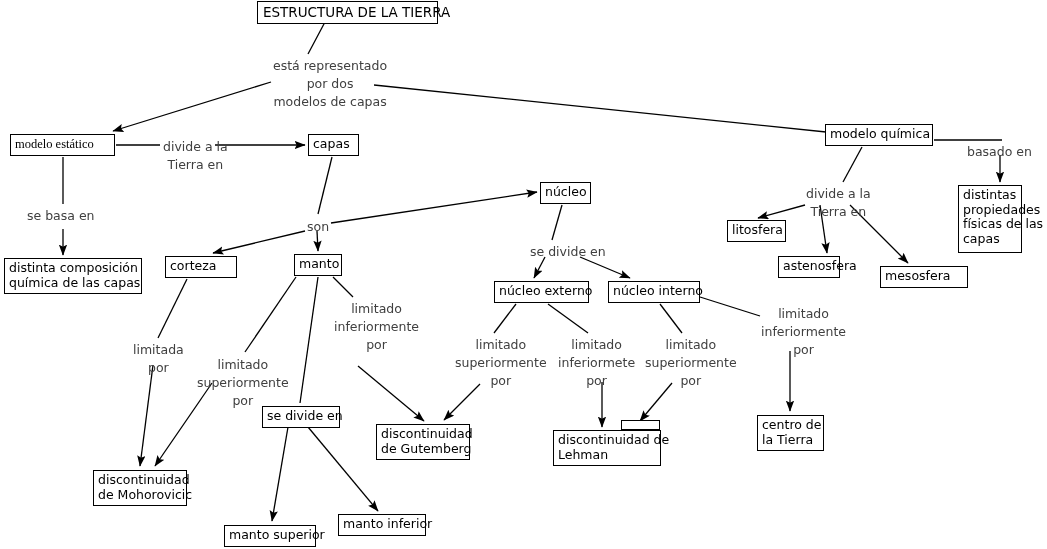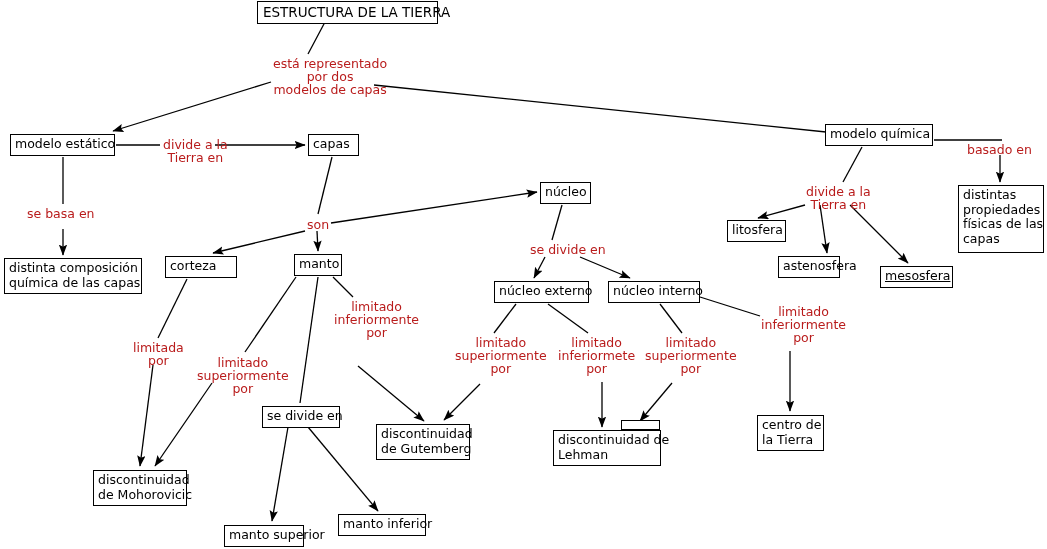--- a/index.html
+++ b/index.html
@@ -36,23 +36,23 @@
     text-align: left;
     z-index: 3;
   }
   .node.title {
     font-size: 13.5px;
     line-height: 16px;
     padding: 2px 5px 3px 5px;
   }
   .label {
     position: absolute;
-    color: #b91c1c;
+    color: #404040;
     font-size: 12.5px;
-    line-height: 13px;
+    line-height: 18px;
     white-space: pre;
     text-align: center;
     background: transparent;
     z-index: 2;
   }
   .tab-shape {
     position: absolute;
     box-sizing: border-box;
     border: 1px solid #000000;
     background: #ffffff;
@@ -104,41 +104,41 @@
         <line x1="548" y1="304" x2="588" y2="333" stroke="#000000" stroke-width="1.3"></line>
         <line x1="602" y1="382" x2="602" y2="427" stroke="#000000" stroke-width="1.3" marker-end="url(#arrowhead)"></line>
         <line x1="660" y1="304" x2="682" y2="333" stroke="#000000" stroke-width="1.3"></line>
         <line x1="672" y1="383" x2="640" y2="421" stroke="#000000" stroke-width="1.3" marker-end="url(#arrowhead)"></line>
         <line x1="700" y1="297" x2="760" y2="316" stroke="#000000" stroke-width="1.3"></line>
         <line x1="790" y1="351" x2="790" y2="411" stroke="#000000" stroke-width="1.3" marker-end="url(#arrowhead)"></line>
       </g>
   </svg>
   <div id="node-layer">
       <div class="node title" style="left: 257px; top: 1px; width: 181px; min-height: 20px;">ESTRUCTURA DE LA TIERRA</div>
-      <div class="node" style="left: 10px; top: 134px; width: 105px; min-height: 22px;">modelo estático</div>
+      <div class="node" style="left: 10px; top: 134px; width: 105px; min-height: 22px; font-family: Liberation Serif, serif;">modelo estático</div>
       <div class="node" style="left: 308px; top: 134px; width: 51px; min-height: 22px;">capas</div>
       <div class="node" style="left: 825px; top: 124px; width: 108px; min-height: 22px;">modelo química</div>
       <div class="node" style="left: 4px; top: 258px; width: 138px; min-height: 36px;">distinta composición
 química de las capas</div>
-      <div class="node" style="left: 958px; top: 185px; width: 86px; min-height: 68px;">distintas
+      <div class="node" style="left: 958px; top: 185px; width: 64px; min-height: 68px;">distintas
 propiedades
 físicas de las
 capas</div>
       <div class="node" style="left: 727px; top: 220px; width: 59px; min-height: 22px;">litosfera</div>
       <div class="node" style="left: 778px; top: 256px; width: 62px; min-height: 22px;">astenosfera</div>
-      <div class="node" style="left: 880px; top: 266px; width: 73px; min-height: 22px; text-decoration: underline;">mesosfera</div>
+      <div class="node" style="left: 880px; top: 266px; width: 88px; min-height: 22px;">mesosfera</div>
       <div class="node" style="left: 165px; top: 256px; width: 72px; min-height: 22px;">corteza</div>
       <div class="node" style="left: 294px; top: 254px; width: 48px; min-height: 22px;">manto</div>
       <div class="node" style="left: 540px; top: 182px; width: 51px; min-height: 22px;">núcleo</div>
       <div class="node" style="left: 494px; top: 281px; width: 95px; min-height: 22px;">núcleo externo</div>
       <div class="node" style="left: 608px; top: 281px; width: 92px; min-height: 22px;">núcleo interno</div>
       <div class="node" style="left: 262px; top: 406px; width: 78px; min-height: 20px;">se divide en</div>
       <div class="node" style="left: 93px; top: 470px; width: 94px; min-height: 36px;">discontinuidad
 de Mohorovicic</div>
-      <div class="node" style="left: 224px; top: 525px; width: 80px; min-height: 22px;">manto superior</div>
+      <div class="node" style="left: 224px; top: 525px; width: 92px; min-height: 22px;">manto superior</div>
       <div class="node" style="left: 338px; top: 514px; width: 88px; min-height: 22px;">manto inferior</div>
       <div class="node" style="left: 376px; top: 424px; width: 94px; min-height: 36px;">discontinuidad
 de Gutemberg</div>
       <div class="node" style="left: 553px; top: 430px; width: 108px; min-height: 36px;">discontinuidad de
 Lehman</div>
       <div class="node" style="left: 757px; top: 415px; width: 67px; min-height: 36px;">centro de
 la Tierra</div>
       <div class="label" style="left: 273px; top: 57px;">está representado
 por dos
 modelos de capas</div>

